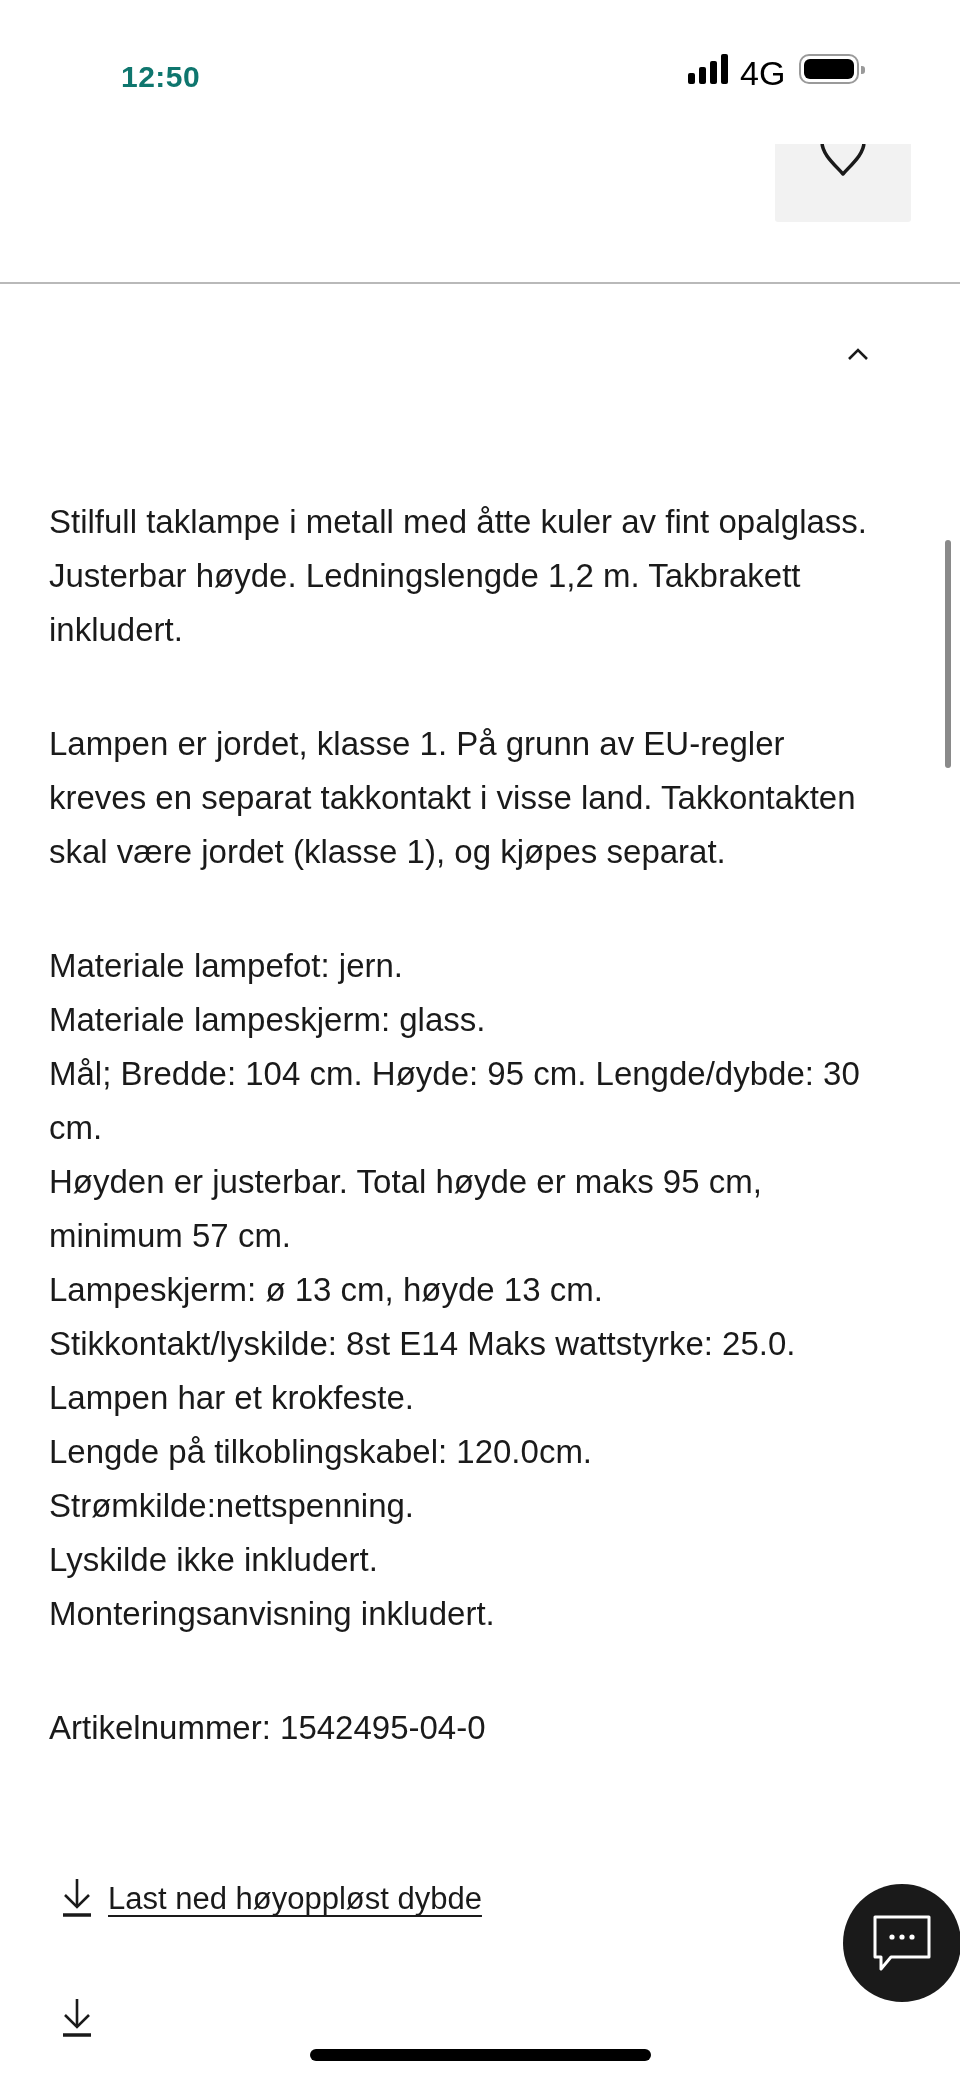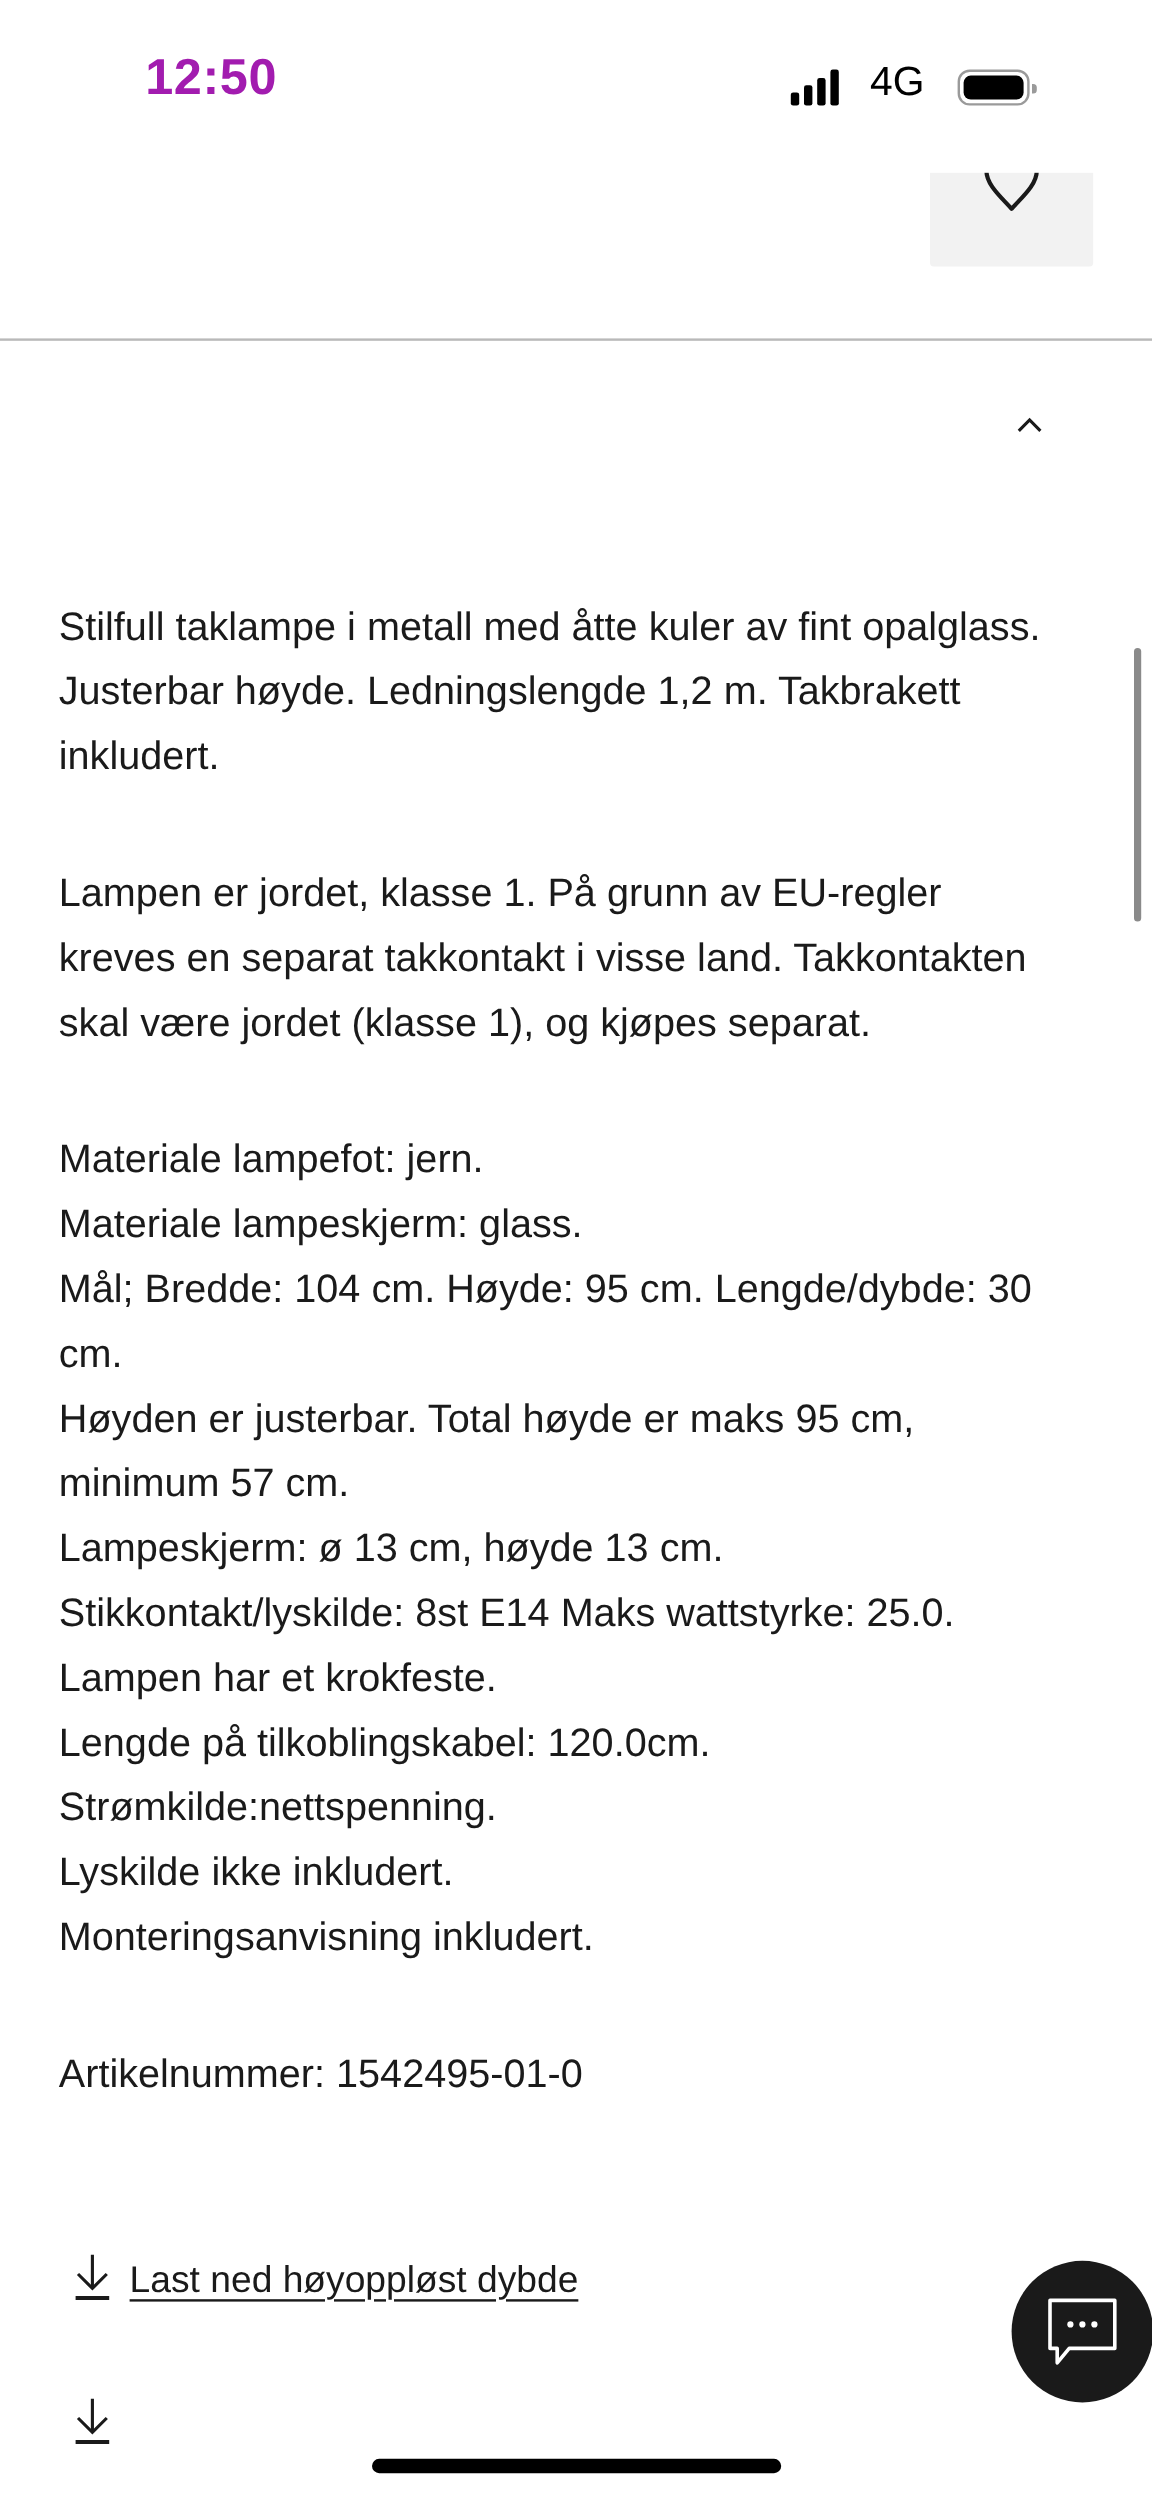--- a/index.html
+++ b/index.html
@@ -1,21 +1,21 @@
 <!DOCTYPE html>
 <html><head>
   <meta charset="utf-8">
   <style>
     * { box-sizing: border-box; margin: 0; padding: 0; }
     html, body { width: 960px; height: 2081px; overflow: hidden; background: #ffffff; }
     body { position: relative; font-family: "Liberation Sans", "DejaVu Sans", sans-serif; color: #1a1a1a; }
 
     .status-bar { position: absolute; left: 0; top: 0; width: 960px; height: 144px; background: #ffffff; z-index: 5; }
-    .status-time { position: absolute; left: 121px; top: 40px; font-size: 42px; font-weight: 700; letter-spacing: 0.5px; color: #a21caf; font-family: "Liberation Sans", sans-serif; }
-    .status-right { position: absolute; left: 659px; top: 54px; height: 34px; display: flex; align-items: flex-end; gap: 22px; }
+    .status-time { position: absolute; left: 121px; top: 60px; font-size: 30px; font-weight: 700; letter-spacing: 0.5px; color: #0f766e; font-family: "Liberation Sans", sans-serif; }
+    .status-right { position: absolute; left: 688px; top: 54px; height: 34px; display: flex; align-items: flex-start; gap: 8px; }
     .signal { display: flex; align-items: flex-end; gap: 4px; height: 30px; }
     .signal span { width: 7px; background: #000; border-radius: 2px; display: block; }
     .net-label { font-size: 34px; color: #000; font-family: "Liberation Sans", sans-serif; margin-left: 4px; }
     .battery { position: relative; width: 60px; height: 30px; border: 2.5px solid #9a9a9a; border-radius: 10px; margin-left: 6px; }
     .battery .level { position: absolute; left: 3px; top: 3px; right: 3px; bottom: 3px; background: #000; border-radius: 6px; }
     .battery .nub { position: absolute; right: -8px; top: 10px; width: 4px; height: 8px; background: #9a9a9a; border-radius: 0 3px 3px 0; }
 
     .buy-row { position: absolute; left: 0; top: 0; width: 960px; height: 283px; }
     .buy-button { position: absolute; left: 49px; top: 104px; width: 696px; height: 118px; background: #c99d38; border: none; display: flex; align-items: center; justify-content: center; gap: 18px; color: #fff; cursor: pointer; padding-top: 0; }
     .buy-inner { position: absolute; left: 0; right: 0; top: 40px; display: flex; justify-content: center; align-items: center; gap: 18px; }
@@ -89,21 +89,21 @@
 Materiale lampeskjerm: glass.
 Mål; Bredde: 104 cm. Høyde: 95 cm. Lengde/dybde: 30 cm.
 Høyden er justerbar. Total høyde er maks 95 cm, minimum 57 cm.
 Lampeskjerm: ø 13 cm, høyde 13 cm.
 Stikkontakt/lyskilde: 8st E14 Maks wattstyrke: 25.0.
 Lampen har et krokfeste.
 Lengde på tilkoblingskabel: 120.0cm.
 Strømkilde:nettspenning.
 Lyskilde ikke inkludert.
 Monteringsanvisning inkludert.</p>
-  <p class="article">Artikelnummer: 1542495-01-0</p>
+  <p class="article">Artikelnummer: 1542495-04-0</p>
 </div>
 
 <a class="dl-link dl-1">
   <span>
     <svg width="34" height="42" viewBox="0 0 34 42" fill="none" stroke="#1a1a1a" stroke-width="2.6">
       <path d="M17 3 V30"></path>
       <path d="M5 19 L17 31 L29 19"></path>
       <path d="M3 39 H31" stroke-width="3.5"></path>
     </svg>
   </span>

